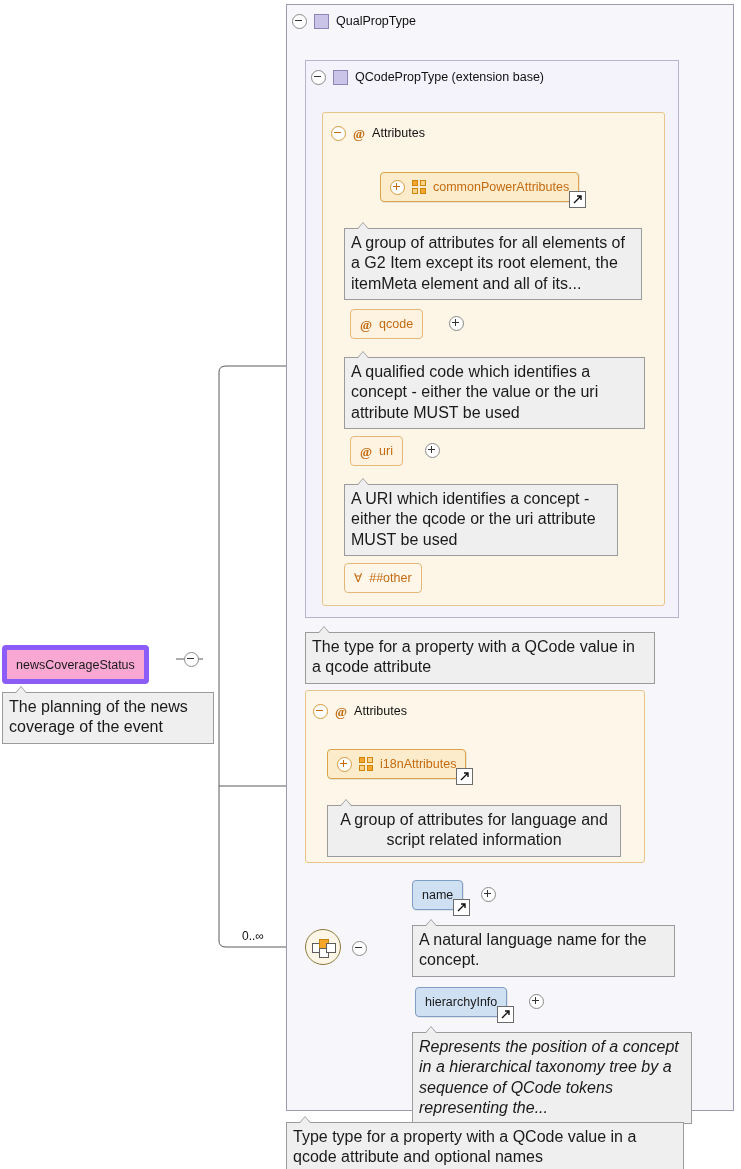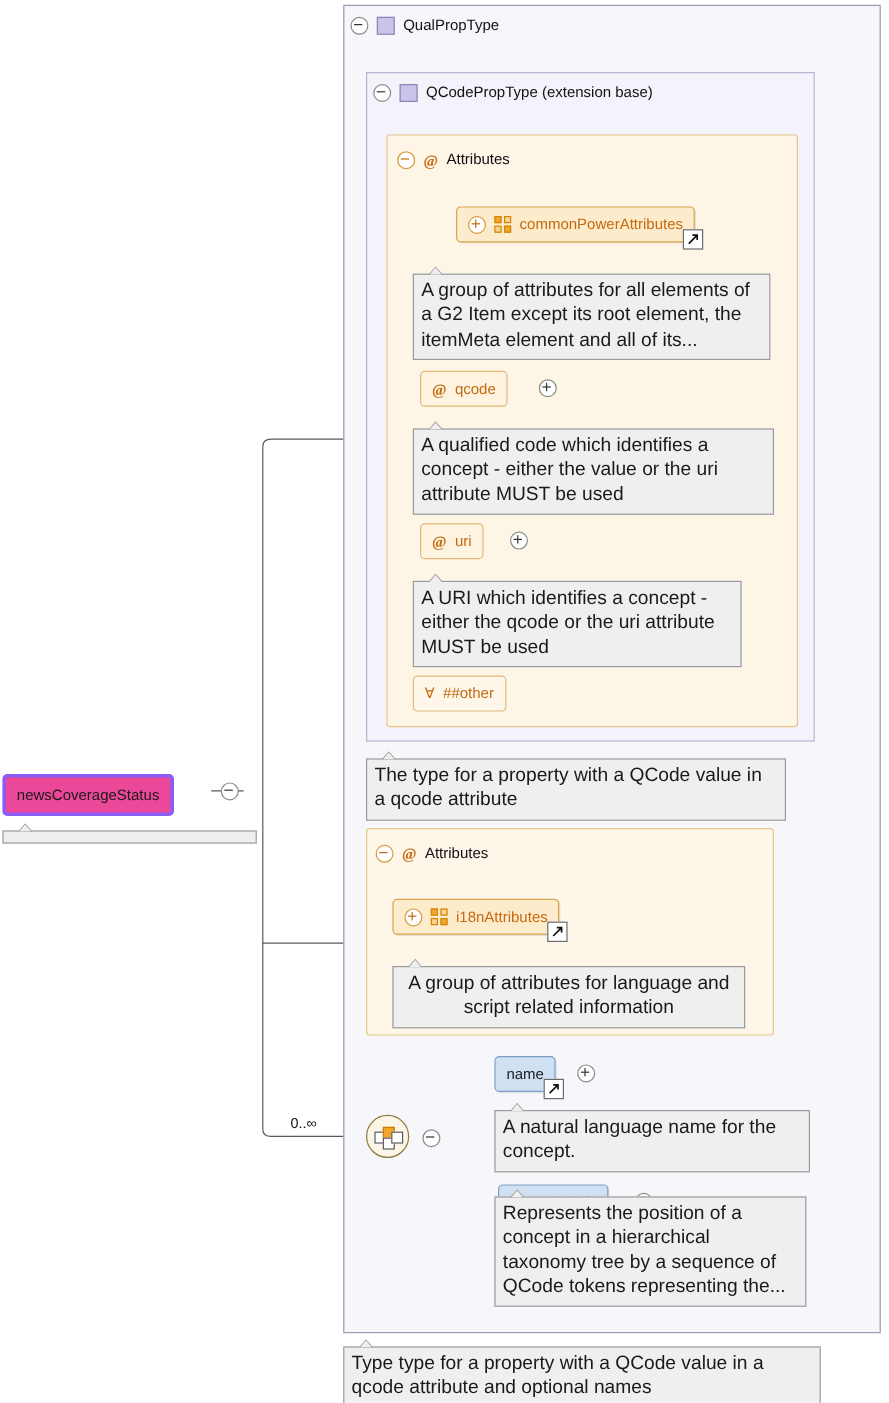--- a/index.html
+++ b/index.html
@@ -87,21 +87,21 @@
     border:1px solid #e3b878;background:#fdf3e0;
   }
   .pill.anyattr{
     border:1px solid #e3b878;background:#fdf6e9;
   }
   .pill.elem{
     border:1px solid #7f9ec4;background:#cfe0f2;
     box-shadow:1px 1px 0 rgba(0,0,0,0.08);
   }
   .pill.root{
-    border:3px solid #8b5cf6;background:#ec4899;
+    border:5px solid #8b5cf6;background:#f9a8d4;
   }
   .pill-label{font-size:12.5px;color:#1a1a1a;}
   .pill.attrgrp .pill-label,.pill.attr .pill-label,.pill.anyattr .pill-label{color:#c46a10;}
 
   
   .extref{
     position:absolute;right:-8px;bottom:-7px;
     width:15px;height:15px;background:#ffffff;border:1px solid #6b6b6b;
     display:flex;align-items:center;justify-content:center;
     font-size:11px;line-height:1;color:#111;
@@ -323,33 +323,34 @@
     <span class="extref">
       <svg width="11" height="11" viewBox="0 0 11 11">
           <path d="M2 9 L9 2 M5 2 H9 V6" stroke="#111" stroke-width="1.4" fill="none"></path>
         </svg>
     </span>
   </div>
 </div>
 <div class="abs" style="left:529px;top:994px;">
   <span class="toggle plus" style="display:block;"></span>
 </div>
-<div class="abs note" style="left:412px;top:997px;width:260px;">
+<div class="abs note" style="left:412px;top:1032px;width:280px;font-style:italic;">
   <span class="tick"></span>
   <span>Represents the position of a concept in a hierarchical taxonomy tree by a sequence of QCode tokens representing the...</span>
 </div>
 
 <div class="abs note" style="left:286px;top:1122px;width:398px;">
   <span class="tick"></span>
   <span>Type type for a property with a QCode value in a qcode attribute and optional names</span>
 </div>
 
 <div class="abs" style="left:2px;top:645px;">
   <div class="pill root" style="height:29px;">
     <span class="pill-label">newsCoverageStatus</span>
   </div>
 </div>
 <div class="abs" style="left:184px;top:652px;">
   <span class="toggle" style="display:block;"></span>
 </div>
 <div class="abs note" style="left:2px;top:692px;width:212px;">
   <span class="tick"></span>
+  <span>The planning of the news coverage of the event</span>
 </div>
 
 </body></html>

